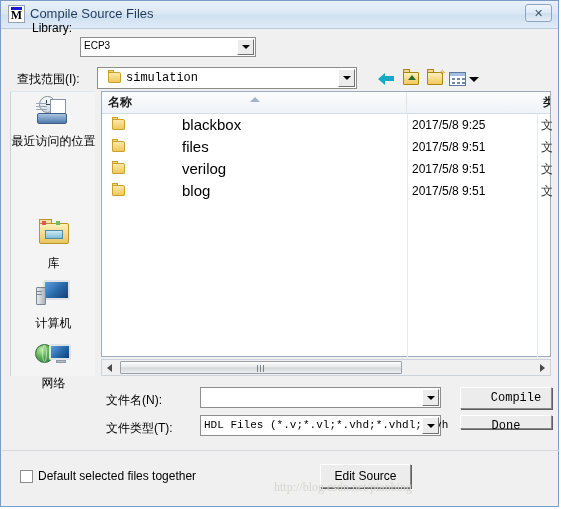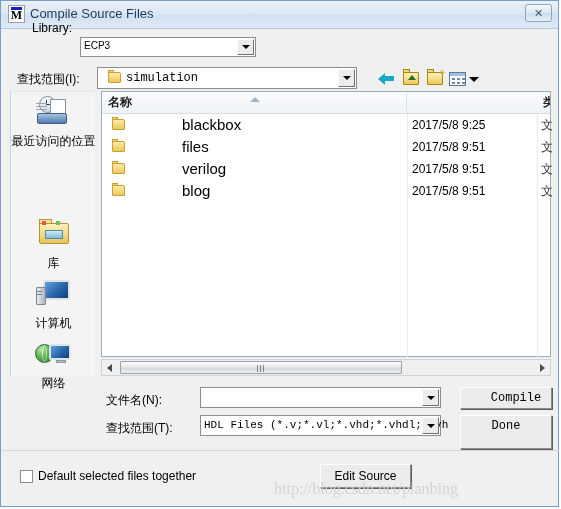--- a/index.html
+++ b/index.html
@@ -454,41 +454,41 @@
     border-right-color: #8a8a8a;
     border-bottom-color: #8a8a8a;
     box-shadow: 1px 1px 0 #5f5f5f;
     box-sizing: border-box;
     text-align: center;
     font-size: 12px;
     color: #000;
   }
   #compile-button { left: 459px; top: 386px; width: 92px; height: 22px; line-height: 20px;
                     font-family: "Liberation Mono", monospace; padding-left: 20px; }
-  #done-button    { left: 459px; top: 414px; width: 92px; height: 34px; line-height: 20px;
+  #done-button    { left: 459px; top: 414px; width: 92px; height: 14px; line-height: 20px;
                     font-family: "Liberation Mono", monospace; }
   #default-options-button { left: 204px; top: 463px; width: 105px; height: 24px; line-height: 22px; }
   #edit-source-button     { left: 319px; top: 463px; width: 91px; height: 24px; line-height: 22px; }
   
   .bottom-sep {
     position: absolute; left: 1px; top: 449px;
     width: 557px; height: 1px; background: #d5d9de;
   }
   .chk {
     position: absolute; left: 19px; top: 469px;
     width: 13px; height: 13px;
     background: #ffffff;
     border: 1px solid #8d8d8d;
     box-sizing: border-box;
   }
   .chk-label { position: absolute; left: 37px; top: 468px; font-size: 12px; }
   .watermark {
     position: absolute; left: 273px; top: 479px;
     font-family: "Liberation Serif", serif;
-    font-size: 16px;
+    font-size: 12px;
     color: #d6d4d0;
     white-space: nowrap;
   }
 </style>
 </head>
 <body>
 
 <div class="window">
 
   <div class="titlebar">
@@ -650,21 +650,21 @@
   </div>
 
   <div class="fn-label">文件名(N):</div>
   <div class="combo" id="filename-combo">
     <div class="val" placeholder=""></div>
     <div class="arrowbox">
       <div class="tri-down"></div>
     </div>
   </div>
 
-  <div class="ft-label">查找范围(T):</div>
+  <div class="ft-label">文件类型(T):</div>
   <div class="combo" id="filetype-combo">
     <div class="val">HDL Files (*.v;*.vl;*.vhd;*.vhdl;*.vh</div>
     <div class="arrowbox">
       <div class="tri-down"></div>
     </div>
   </div>
 
   <div class="btn" id="compile-button">Compile</div>
   <div class="btn" id="done-button">Done</div>
 

